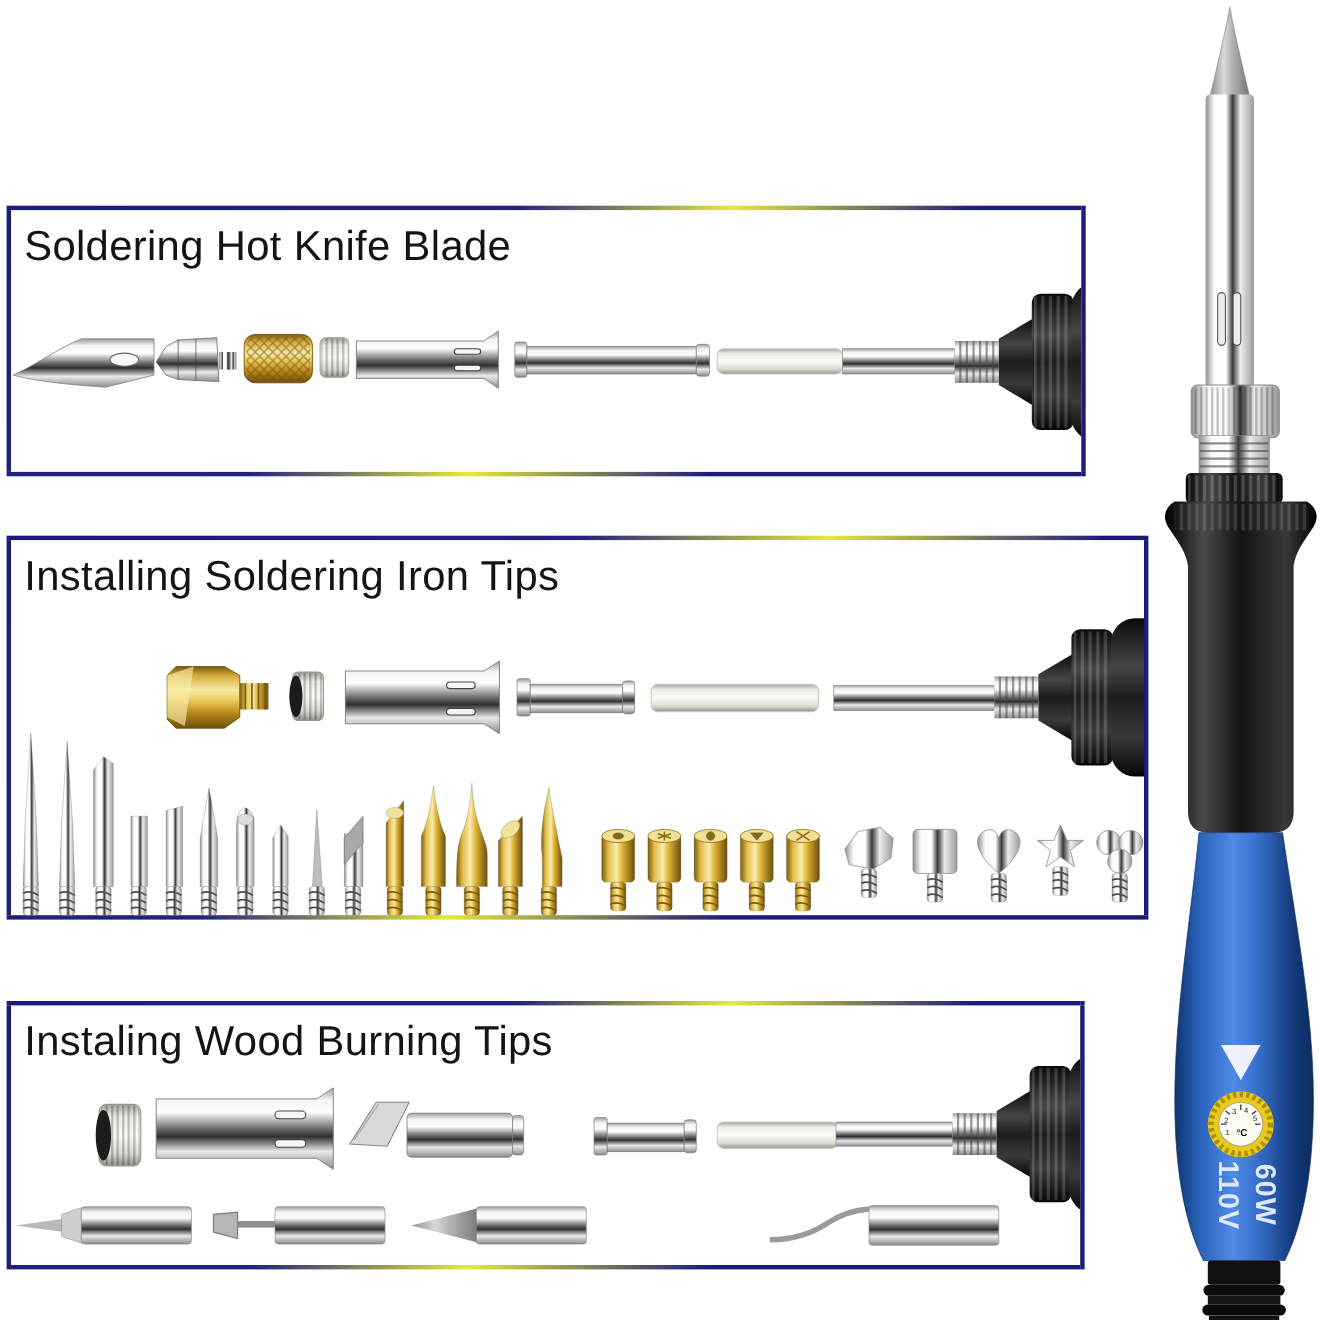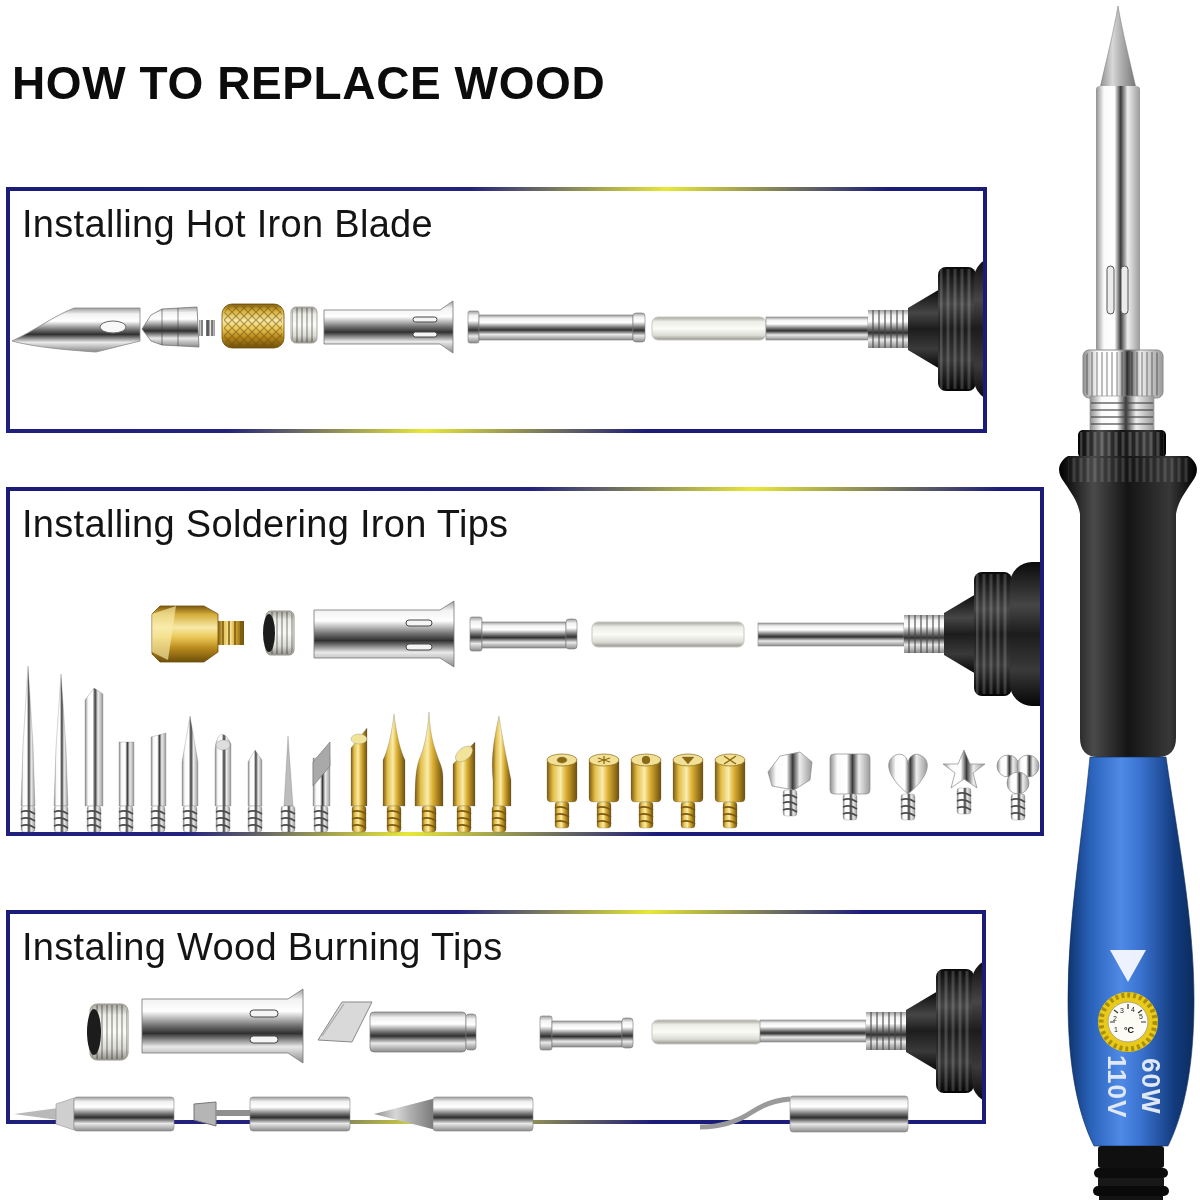--- a/index.html
+++ b/index.html
@@ -7,33 +7,32 @@
        font-family:"Liberation Sans",sans-serif;overflow:hidden}
   .title{position:absolute;left:12px;top:20px;z-index:2;
          font-weight:bold;font-size:46px;line-height:64px;letter-spacing:.6px;color:#0c0c0c}
   .title span{display:block;white-space:nowrap}
   .panel{position:absolute;box-sizing:border-box;border:4px solid #1b1b7a;
          border-image:linear-gradient(135deg,#1b1b7a 0%,#23237e 38%,#e8e838 54%,#1b1b7a 72%,#1b1b7a 100%) 4;
          background:transparent;z-index:1}
   .panel h2{margin:12px 0 0 12px;font-size:38px;font-weight:400;color:#141414;letter-spacing:.3px;white-space:nowrap}
   #p1{left:6px;top:187px;width:981px;height:246px}
   #p2{left:6px;top:487px;width:1038px;height:349px}
-  #p3{left:6px;top:910px;width:980px;height:214px}
+  #p3{left:6px;top:910px;width:980px;height:244px}
   #art{position:absolute;left:0;top:0;z-index:3;pointer-events:none}
   text{font-family:"Liberation Sans",sans-serif}
 </style>
 </head>
 <body>
 
 <h1 class="title">
-  <span>HOW TO REPLACE WOOD</span>
 </h1>
 
 <div class="panel" id="p1">
-  <h2>Installing Hot Iron Blade</h2>
+  <h2>Soldering Hot Knife Blade</h2>
 </div>
 <div class="panel" id="p2">
   <h2>Installing Soldering Iron Tips</h2>
 </div>
 <div class="panel" id="p3">
   <h2>Instaling Wood Burning Tips</h2>
 </div>
 
 <svg id="art" width="1200" height="1200" viewBox="0 0 1200 1200" xmlns="http://www.w3.org/2000/svg">
   <defs>

